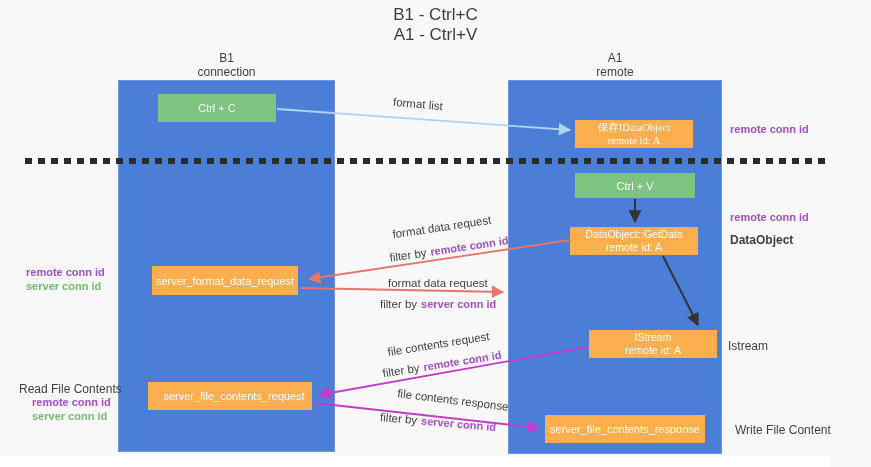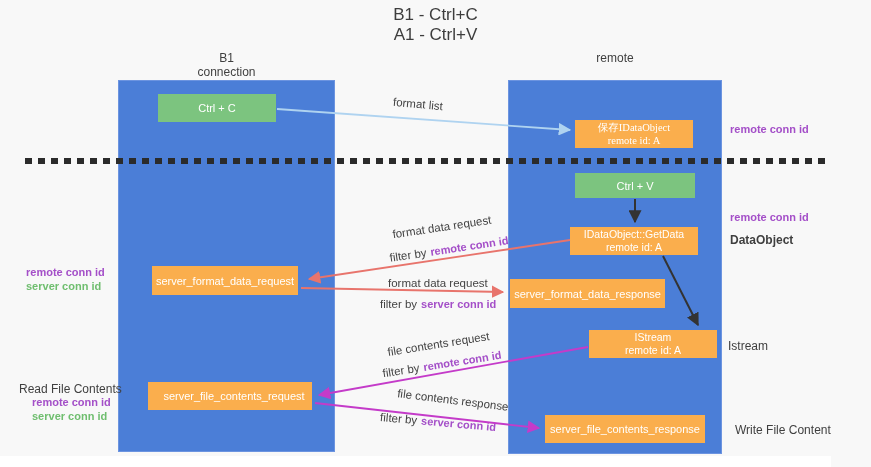--- a/index.html
+++ b/index.html
@@ -38,20 +38,21 @@
   <div class="abs title">
     <div>B1 - Ctrl+C</div>
     <div>A1 - Ctrl+V</div>
   </div>
 
   <div class="abs lane-head" style="left:118px;top:51px;width:217px;">
     <div>B1</div>
     <div>connection</div>
   </div>
   <div class="abs lane-head" style="left:508px;top:51px;width:214px;">
+    <div>A1</div>
     <div>remote</div>
   </div>
 
   <div class="abs lane" style="left:118px;top:80px;width:217px;height:372px;"></div>
   <div class="abs lane" style="left:508px;top:80px;width:214px;height:374px;"></div>
 
   <div class="abs dashed" style="left:25px;top:158px;width:820px;"></div>
 
   <div class="abs white-strip" style="left:0;top:456px;width:871px;height:11px;"></div>
 
@@ -62,31 +63,28 @@
   <div class="abs node orange two-line" style="left:575px;top:120px;width:118px;height:28px;font-family:Liberation Serif, serif;">
     <span>保存IDataObject</span>
     <span>remote id: A</span>
   </div>
 
   <div class="abs node green" style="left:575px;top:173px;width:120px;height:25px;">
     <span>Ctrl + V</span>
   </div>
 
   <div class="abs node orange two-line" style="left:570px;top:227px;width:128px;height:28px;">
-    <span>IDataObject::GetData</span>
+    <span>DataObject::GetData</span>
     <span>remote id: A</span>
   </div>
 
   <div class="abs node orange" style="left:152px;top:266px;width:146px;height:29px;">
     <span>server_format_data_request</span>
   </div>
 
-  <div class="abs node orange" style="left:510px;top:279px;width:155px;height:29px;">
-    <span>server_format_data_response</span>
-  </div>
 
   <div class="abs node orange two-line" style="left:589px;top:330px;width:128px;height:28px;">
     <span>IStream</span>
     <span>remote id: A</span>
   </div>
 
   <div class="abs node orange" style="left:148px;top:382px;width:164px;height:28px;padding-left:8px;">
     <span>server_file_contents_request</span>
   </div>
 

